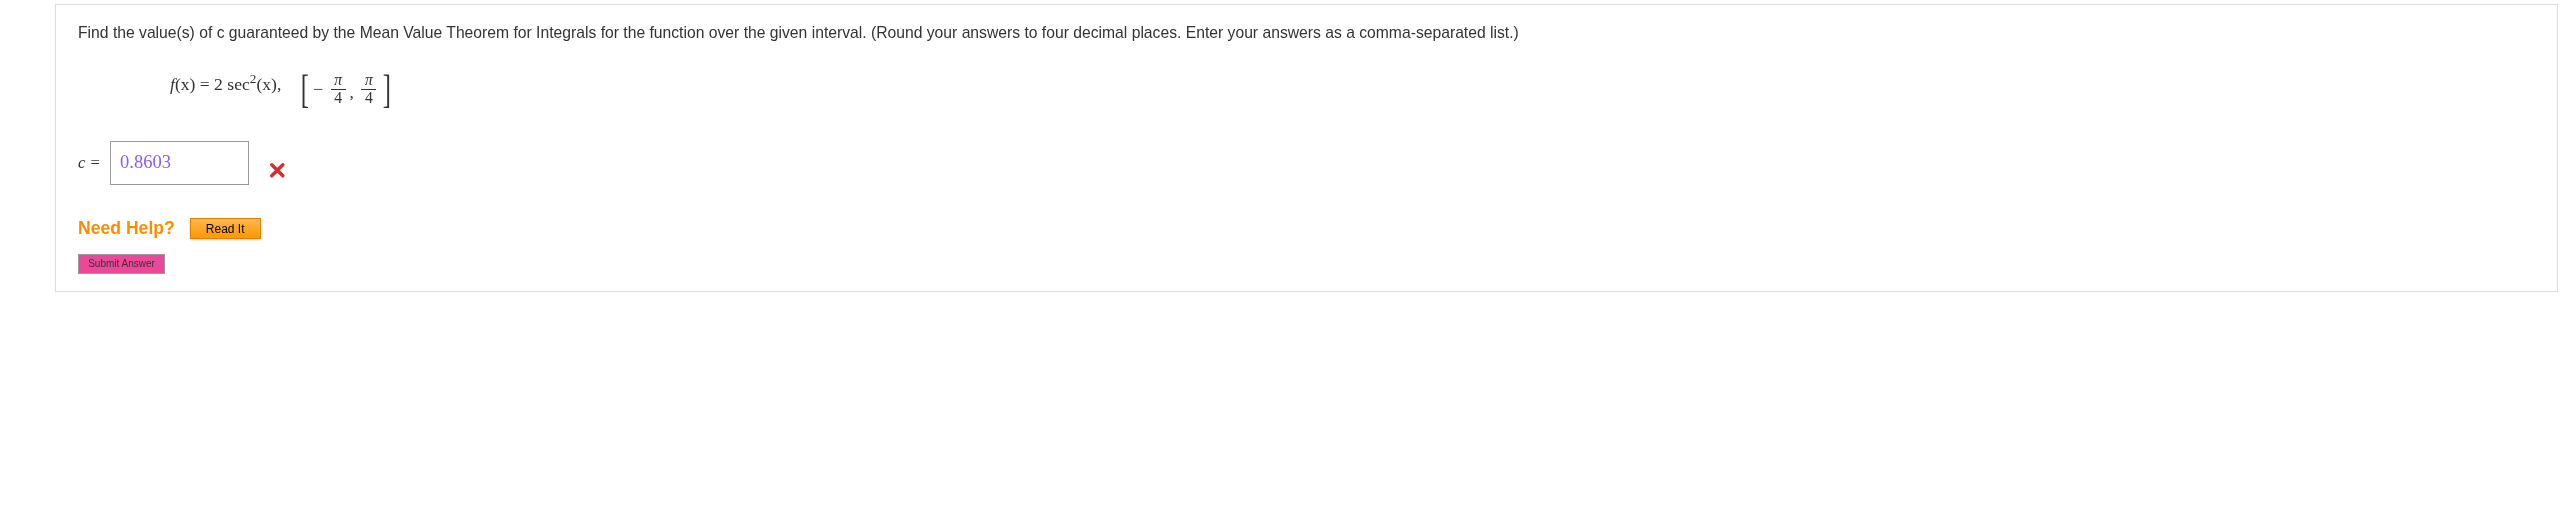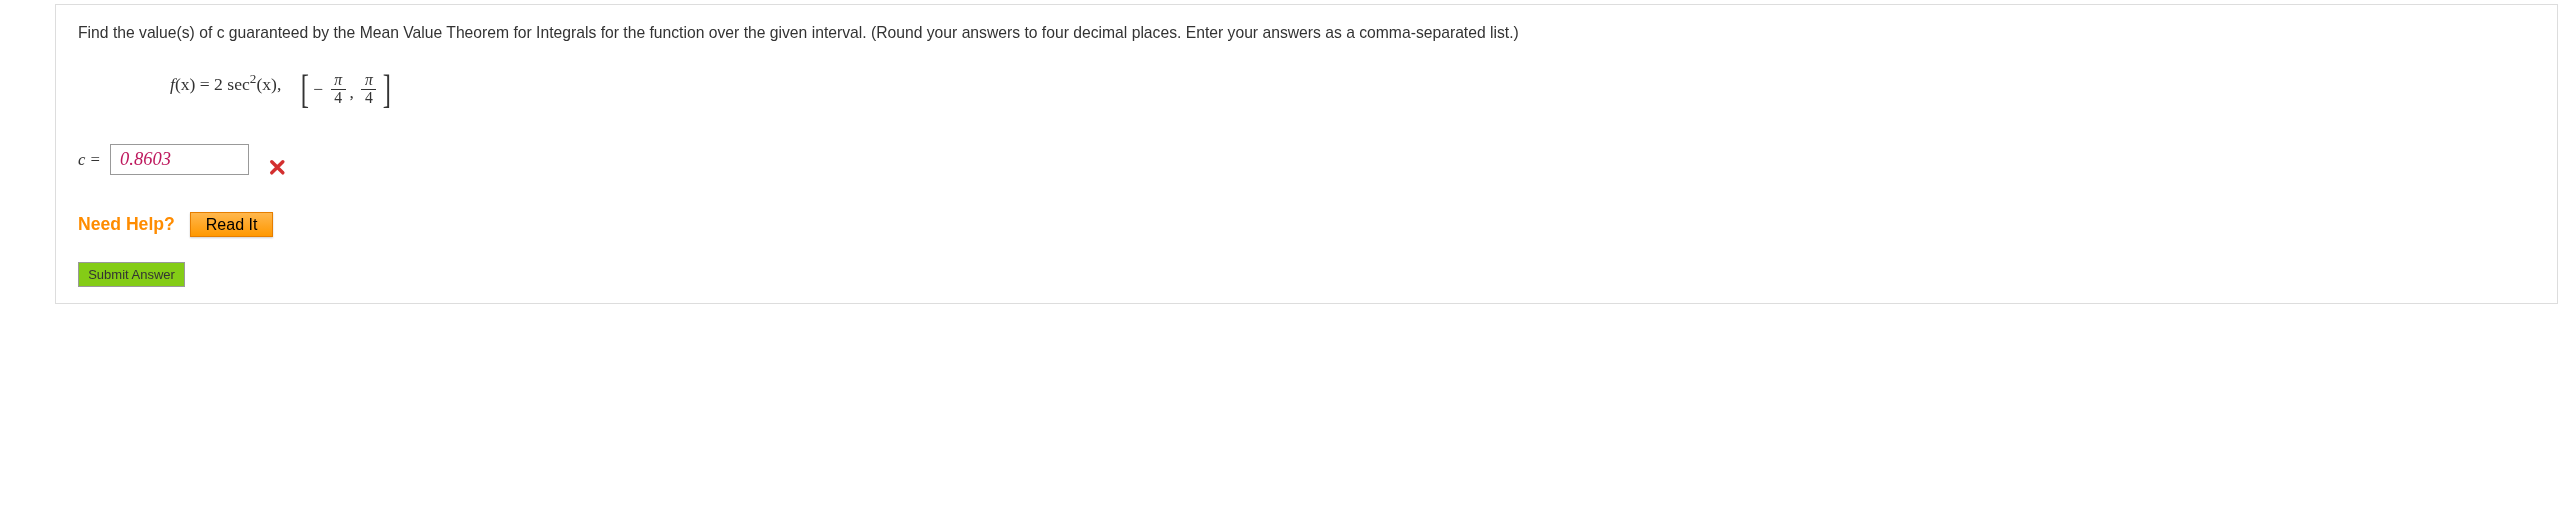--- a/index.html
+++ b/index.html
@@ -95,64 +95,63 @@
       margin-bottom: 33px;
     }
     .c-equals {
       font-family: 'Times New Roman', serif;
       font-style: italic;
       font-size: 16.6px;
       margin-right: 9.2px;
     }
     .answer-input {
       width: 139px;
-      height: 31px;
+      height: 44px;
       border: 0.9px solid #999;
       padding: 3.7px 9.2px;
       font-size: 18.5px;
       font-family: 'Times New Roman', serif;
-      color: #be185d;
-      font-style: italic;
+      color: #8b5cf6;
     }
     .x-mark {
       margin-left: 20.3px;
       margin-top: 18.5px;
     }
     .x-mark svg {
       width: 16.6px;
       height: 16.6px;
     }
     .help-row {
       display: flex;
-      align-items: center;
-      margin-bottom: 25px;
+      align-items: flex-start;
+      margin-bottom: 14px;
     }
     .need-help {
       color: #ff8c00;
       font-weight: bold;
       font-size: 17.6px;
       margin-right: 15px;
     }
     .read-it-btn {
       background: linear-gradient(#ffb74d, #ff9800);
       border: 1.8px solid #e67e00;
       padding: 2.8px 15px;
-      font-size: 16px;
+      font-size: 12px;
       color: #000;
       cursor: pointer;
       box-shadow: 0 0.9px 1.8px rgba(0,0,0,0.2);
     }
     .submit-row {
       margin-top: 9.2px;
     }
     .submit-btn {
-      background: #84cc16;
+      background: #ec4899;
       border: 0.9px solid #999;
       padding: 3.7px 9.2px;
-      font-size: 13px;
+      font-size: 10px;
       color: #333;
       cursor: pointer;
     }
   </style>
 </head>
 <body>
 
 <div class="container">
 
   <p class="prompt-text">Find the value(s) of c guaranteed by the Mean Value Theorem for Integrals for the function over the given interval. (Round your answers to four decimal places. Enter your answers as a comma-separated list.)</p>

